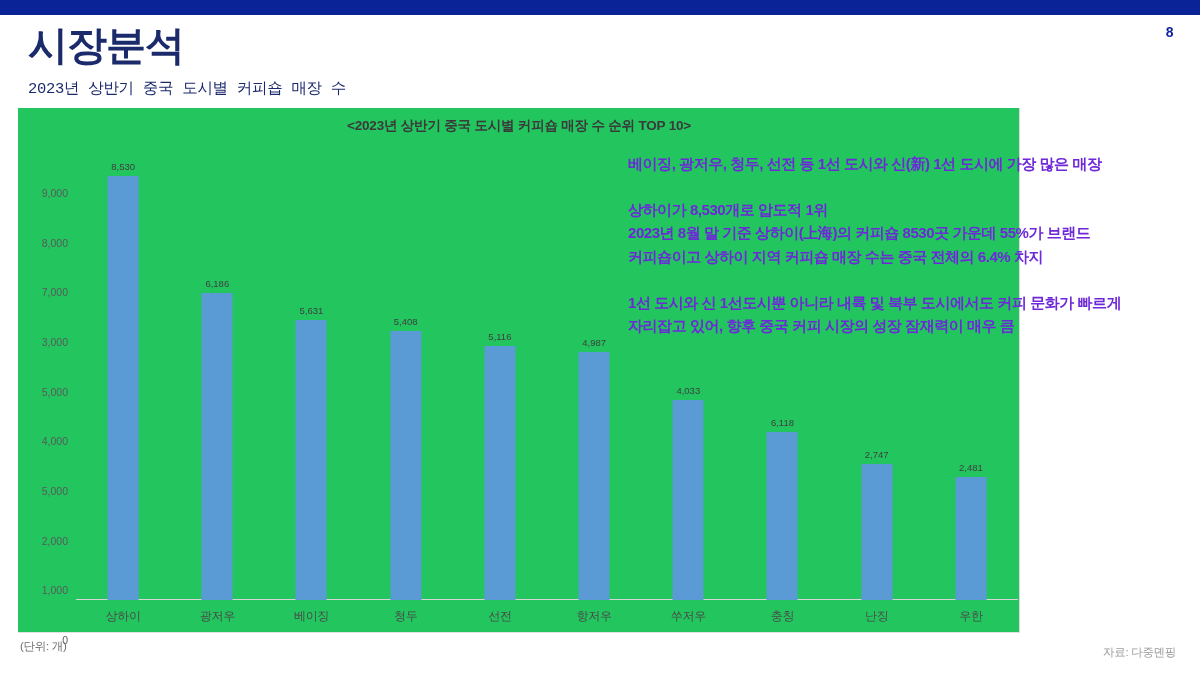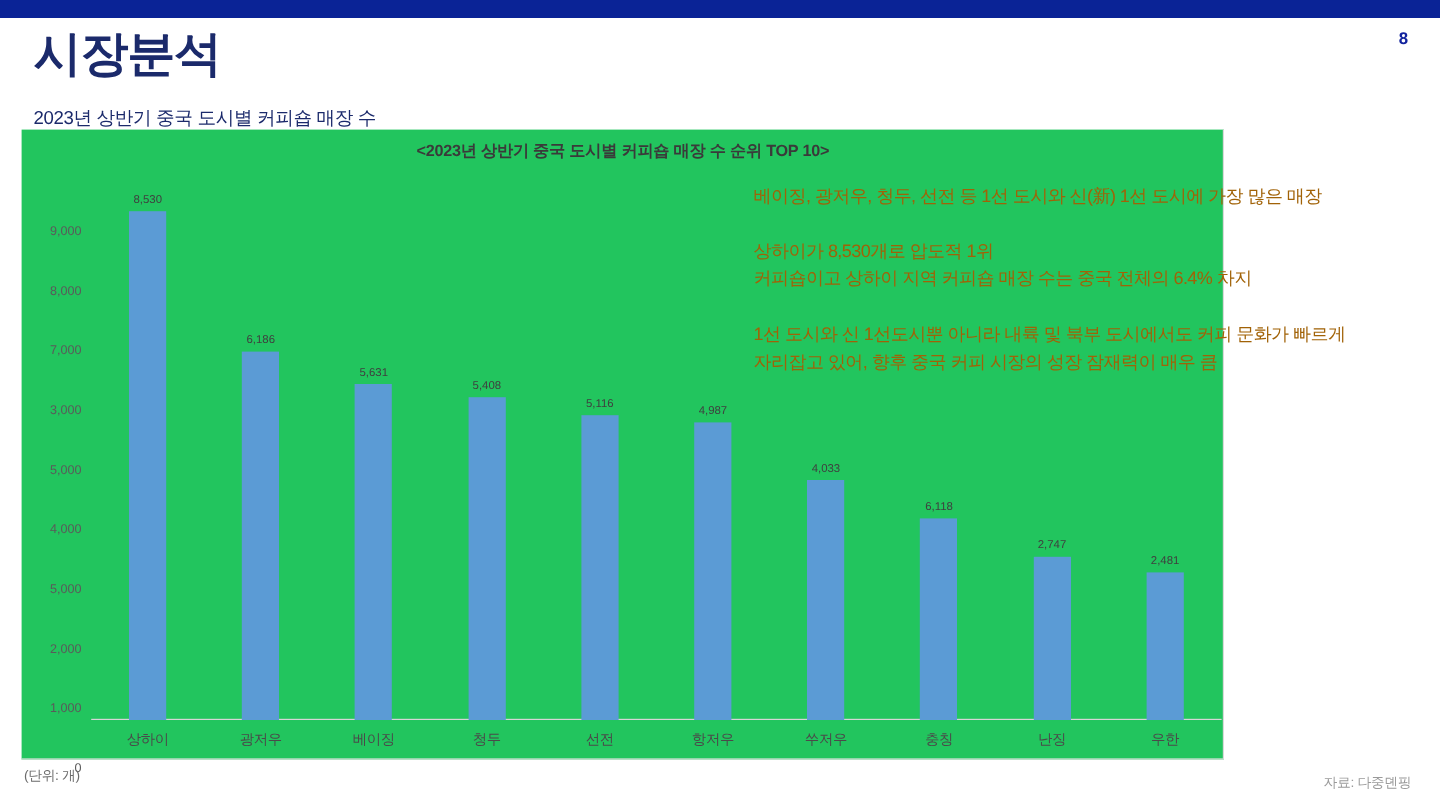--- a/index.html
+++ b/index.html
@@ -42,26 +42,27 @@
     top: 24px;
     left: 28px;
     font-size: 40px;
     font-weight: bold;
     color: #1b2a6b;
     letter-spacing: -1px;
     line-height: 1.05;
   }
   .slide-subtitle {
     position: absolute;
-    top: 88px;
+    top: 78px;
     left: 28px;
     font-size: 15.5px;
     font-weight: 500;
     color: #1b2a6b;
     letter-spacing: -0.3px;
+    font-family: Liberation Mono, monospace;
   }
 
   
   .chart-card {
     position: absolute;
     top: 108px;
     left: 18px;
     width: 1002px;
     height: 525px;
     border-right: 1px solid #d9d9d9;
@@ -152,23 +153,23 @@
     white-space: nowrap;
     letter-spacing: -0.3px;
   }
 
   
   .commentary {
     position: absolute;
     top: 152px;
     left: 628px;
     width: 560px;
-    color: #a16207;
+    color: #6d28d9;
     font-size: 15px;
-    font-weight: normal;
+    font-weight: bold;
     letter-spacing: -0.45px;
     line-height: 1.58;
   }
   .commentary p { margin: 0; }
   .commentary .gap { height: 22px; }
 
   
   .unit-note {
     position: absolute;
     left: 20px;
@@ -265,20 +266,21 @@
           <div class="cat-label">우한</div>
         </div>
       </div>
   </div>
 </div>
 
 <div class="commentary">
   <p>베이징, 광저우, 청두, 선전 등 1선 도시와 신(新) 1선 도시에 가장 많은 매장</p>
   <div class="gap"></div>
   <p>상하이가 8,530개로 압도적 1위</p>
+  <p>2023년 8월 말 기준 상하이(上海)의 커피숍 8530곳 가운데 55%가 브랜드</p>
   <p>커피숍이고 상하이 지역 커피숍 매장 수는 중국 전체의 6.4% 차지</p>
   <div class="gap"></div>
   <p>1선 도시와 신 1선도시뿐 아니라 내륙 및 북부 도시에서도 커피 문화가 빠르게</p>
   <p>자리잡고 있어, 향후 중국 커피 시장의 성장 잠재력이 매우 큼</p>
 </div>
 
 <div class="unit-note">(단위: 개)</div>
 <div class="source-note">자료: 다중뎬핑</div>
 
 </body></html>

